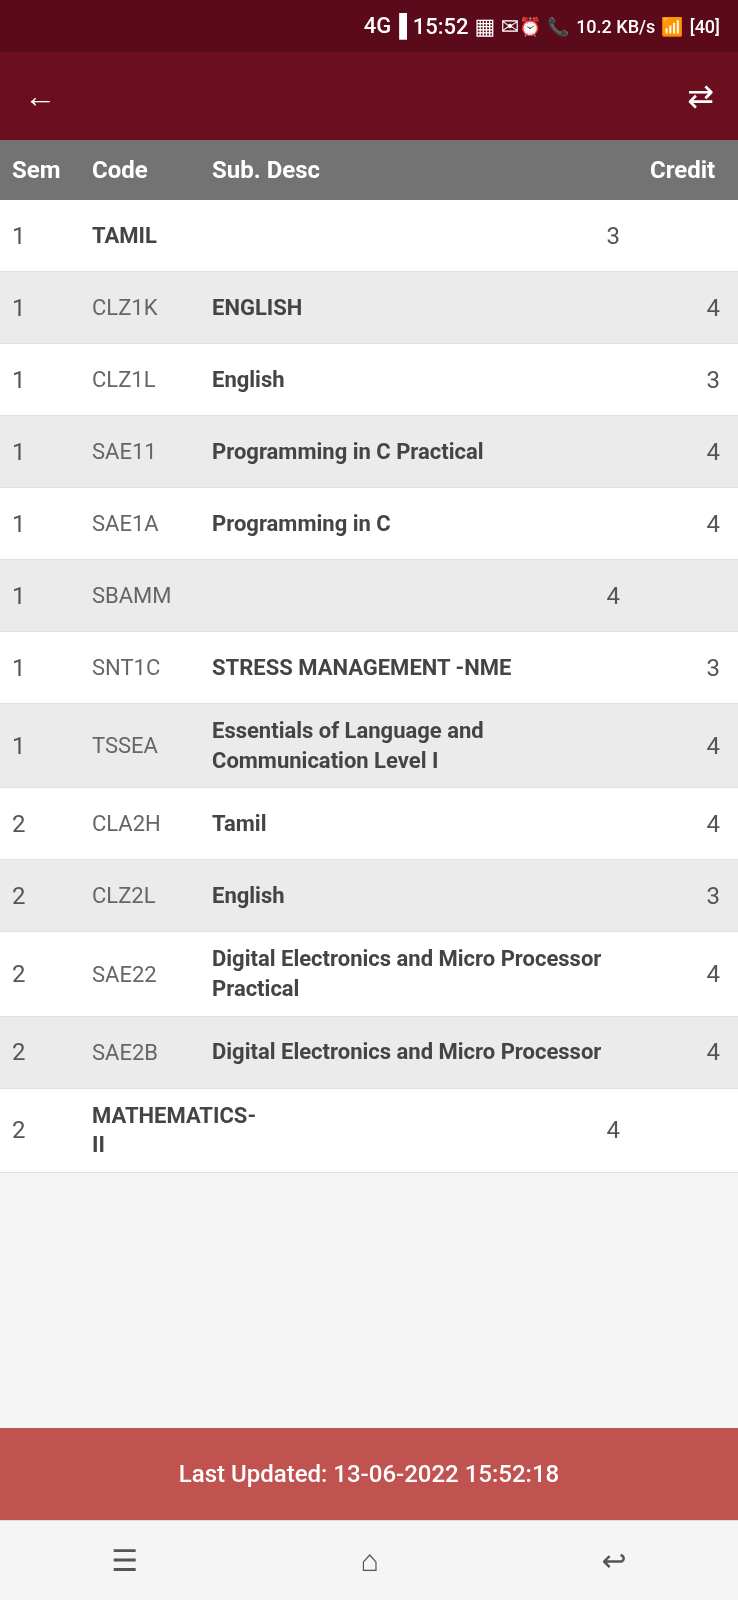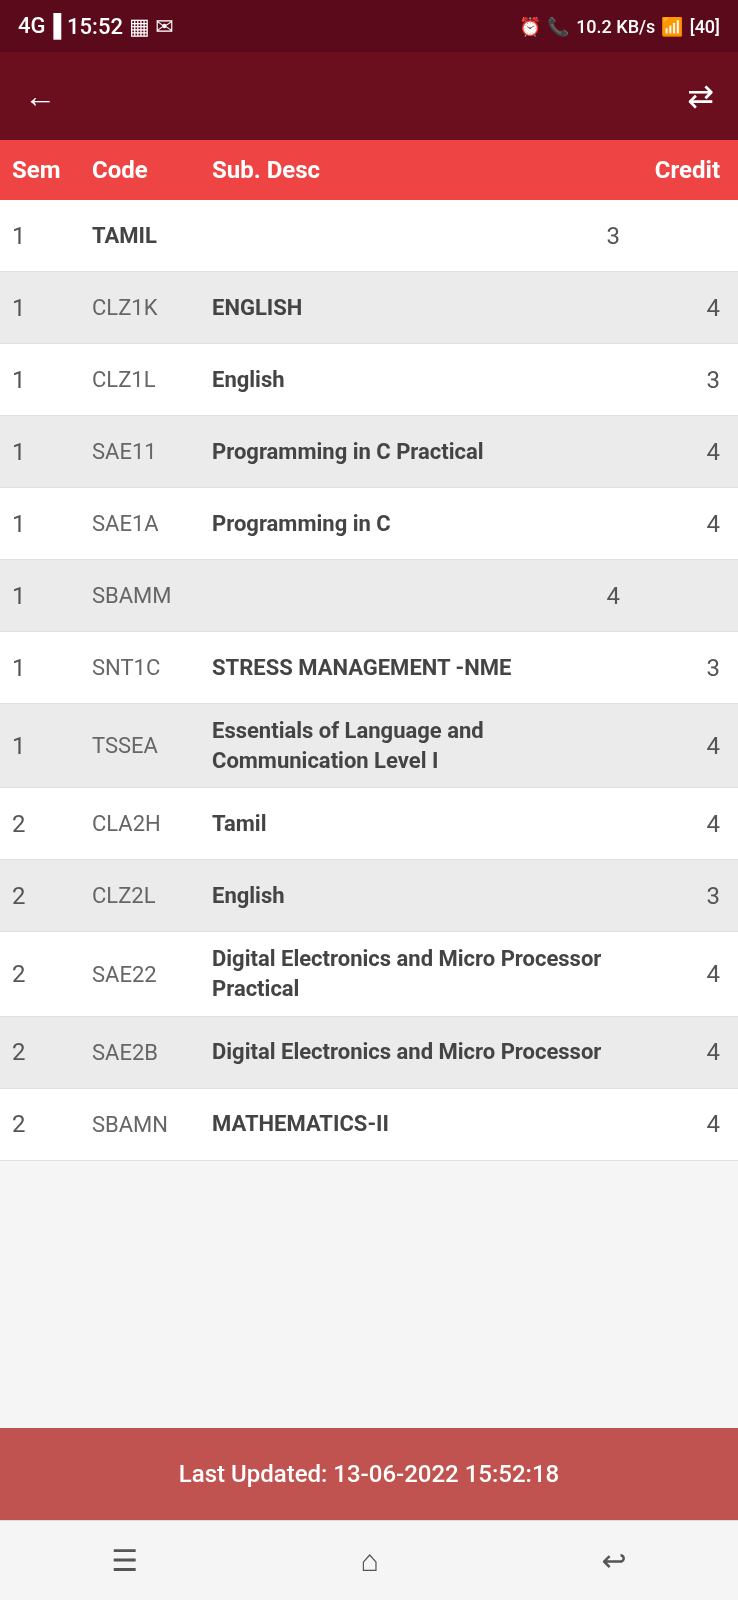--- a/index.html
+++ b/index.html
@@ -11,21 +11,21 @@
       background: #f5f5f5;
       display: flex;
       flex-direction: column;
     }
 
     
     .status-bar {
       background: #5a0a1a;
       color: white;
       display: flex;
-      justify-content: space-between;
+      justify-content: flex-end;
       align-items: center;
       padding: 16px 18px;
       height: 52px;
       font-size: 22px;
       font-weight: 500;
     }
     .status-left {
       display: flex;
       align-items: center;
       gap: 6px;
@@ -54,35 +54,34 @@
       flex: 1;
       text-align: center;
     }
     .header-icon {
       font-size: 32px;
       cursor: pointer;
     }
 
     
     .col-headers {
-      background: #ef4444;
+      background: #737373;
       display: grid;
       grid-template-columns: 80px 120px 1fr 100px;
       padding: 0;
       height: 60px;
       align-items: center;
     }
     .col-header {
       color: white;
       font-size: 24px;
       font-weight: bold;
       padding: 0 12px;
     }
     .col-header:last-child {
-      text-align: right;
       padding-right: 18px;
     }
 
     
     .table-body {
       flex: 1;
     }
     .table-row {
       display: grid;
       grid-template-columns: 80px 120px 1fr 100px;
@@ -244,21 +243,20 @@
       <div class="cell cell-credit">4</div>
     </div>
     <div class="table-row">
       <div class="cell cell-sem">2</div>
       <div class="cell cell-code">SAE2B</div>
       <div class="cell cell-desc">Digital Electronics and Micro Processor</div>
       <div class="cell cell-credit">4</div>
     </div>
     <div class="table-row">
       <div class="cell cell-sem">2</div>
-      <div class="cell cell-code">SBAMN</div>
       <div class="cell cell-desc">MATHEMATICS-II</div>
       <div class="cell cell-credit">4</div>
     </div>
   </div>
 
 <div class="footer-status">Last Updated: 13-06-2022 15:52:18</div>
 
 <div class="bottom-nav">
   <span class="nav-icon">☰</span>
   <span class="nav-icon">⌂</span>

